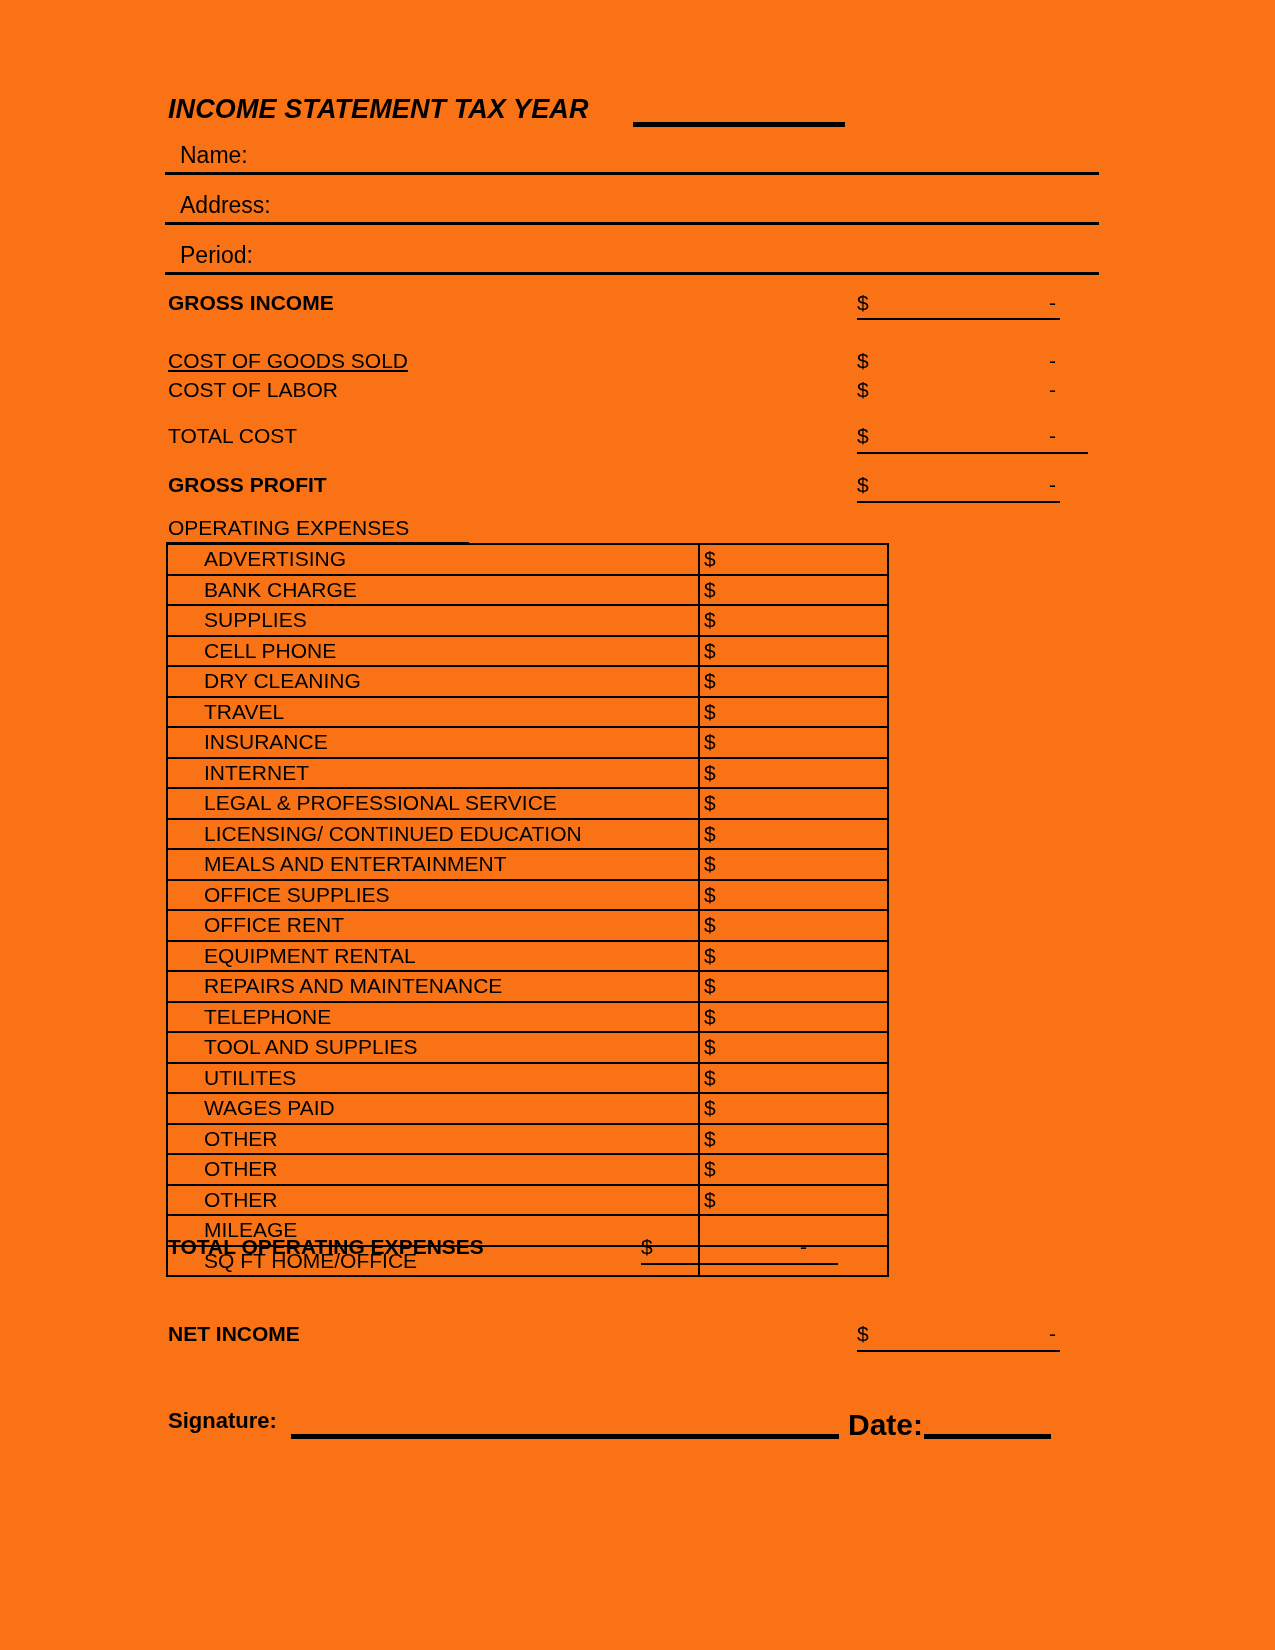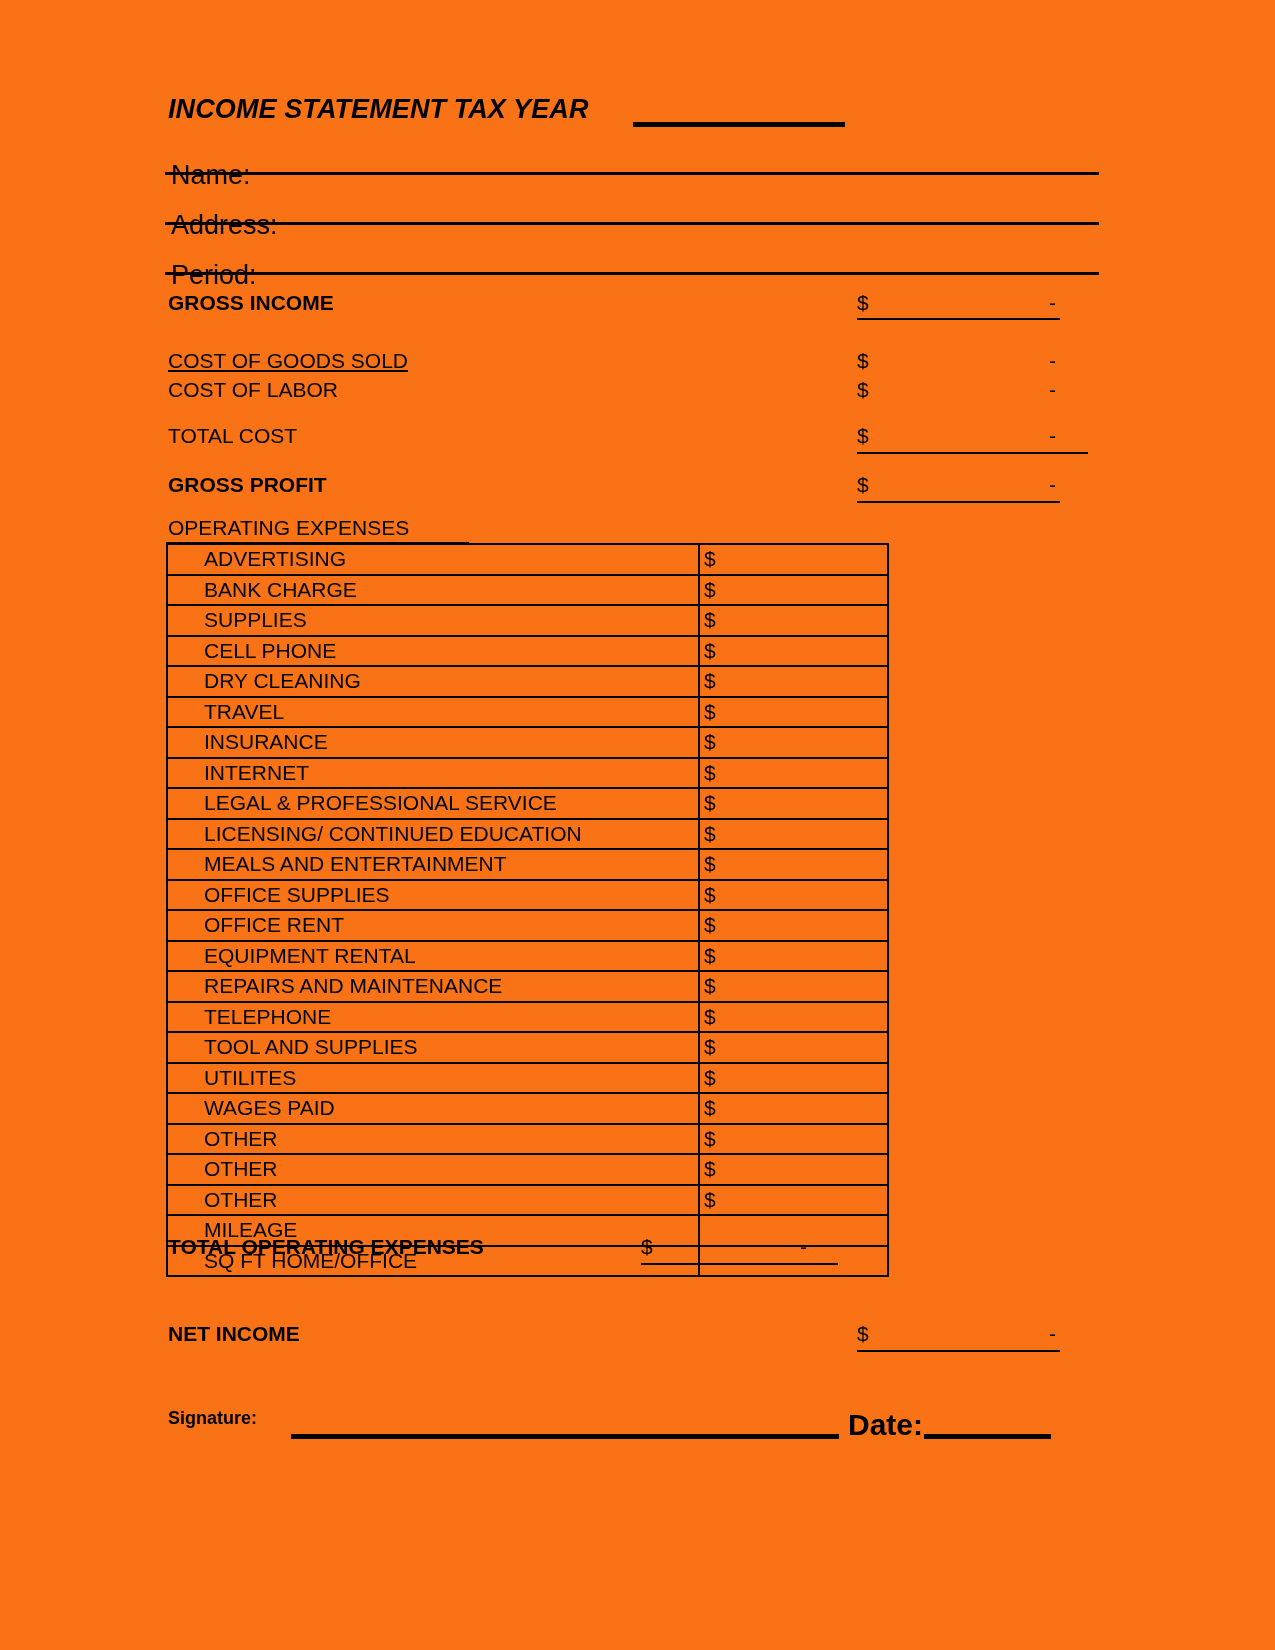--- a/index.html
+++ b/index.html
@@ -42,25 +42,24 @@
   
   .field-row {
     position: absolute;
     left: 165px;
     width: 934px;
     border-bottom: 3px solid #000000;
     height: 30px;
   }
   .field-label {
     position: absolute;
-    left: 6px;
+    left: 15px;
     top: 0px;
-    font-size: 27px;
-    white-space: nowrap;
-    margin-top: 18px;
+    font-size: 23px;
+    white-space: nowrap;
   }
   #field-name    { top: 142px; }
   #field-address { top: 192px; }
   #field-period  { top: 242px; }
 
   
   .sum-label {
     position: absolute;
     left: 168px;
     font-size: 21px;
@@ -195,21 +194,21 @@
     width: 203px;
     height: 2px;
     background: #000000;
   }
 
   
   #sig-label {
     position: absolute;
     left: 168px;
     top: 1408px;
-    font-size: 18px;
+    font-size: 22px;
     font-weight: bold;
     white-space: nowrap;
   }
   #sig-line {
     position: absolute;
     left: 291px;
     top: 1434px;
     width: 548px;
     height: 5px;
     background: #000000;

